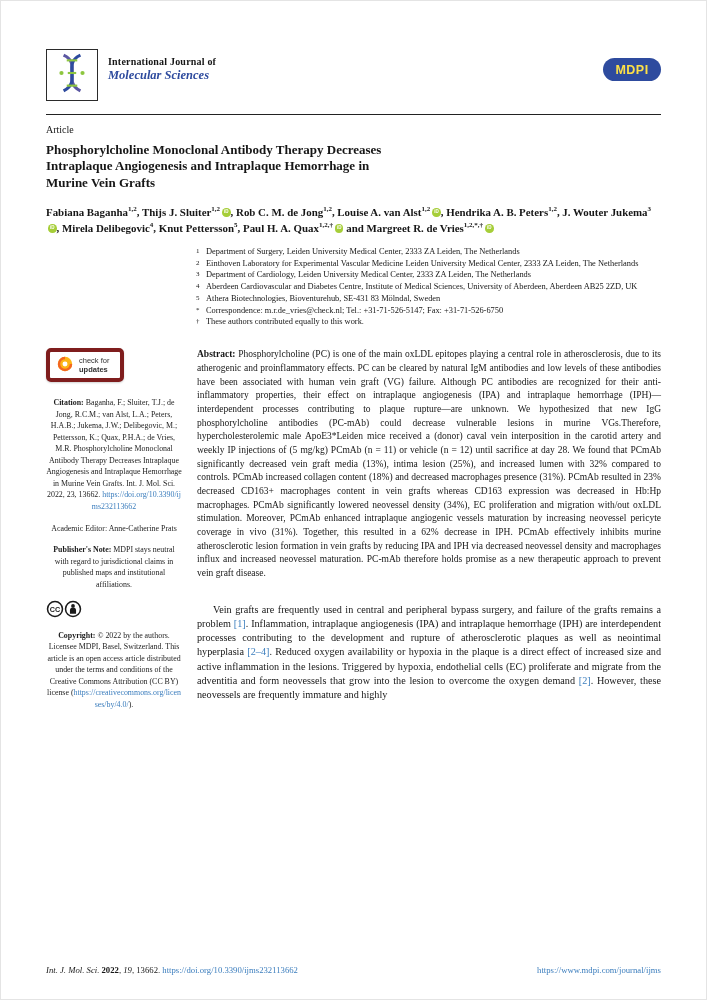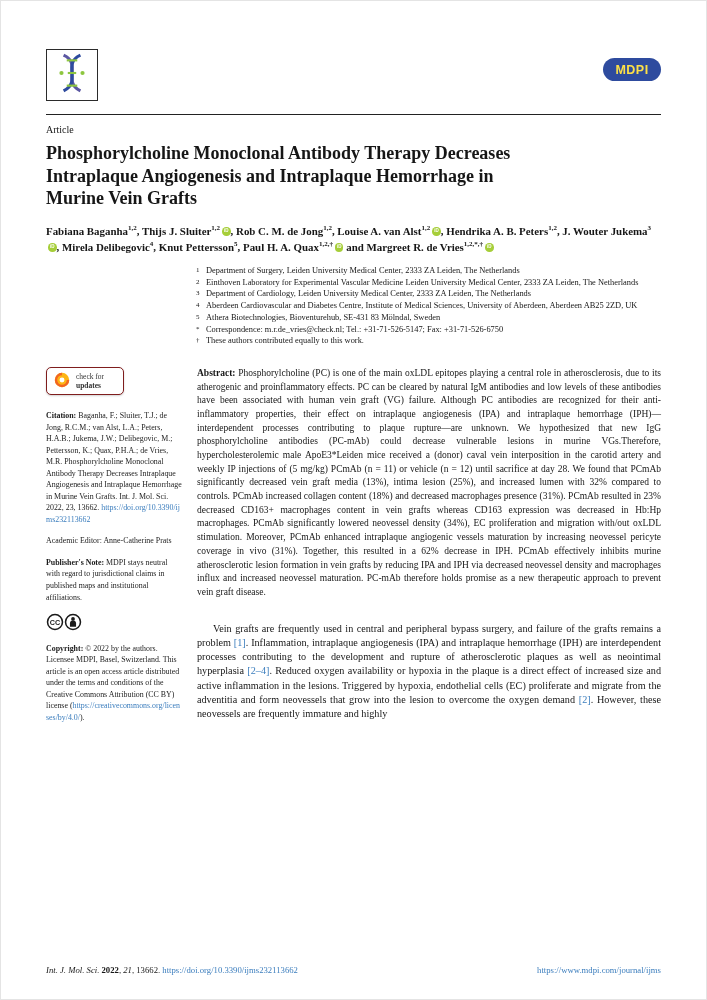--- a/index.html
+++ b/index.html
@@ -14,39 +14,39 @@
   .logo-box { width:52px; height:52px; border:1.3px solid #2b2b2b; display:flex; align-items:center; justify-content:center; background:#fff; }
   .jname { margin-top:7px; }
   .jn1 { font-size:10px; font-weight:bold; letter-spacing:.2px; }
   .jn2 { font-size:12.5px; font-weight:bold; font-style:italic; color:var(--mdpi_blue,#2e4b9e); margin-top:1px; }
   .mdpi { margin-top:9px; width:58px; height:23px; background:var(--mdpi_blue,#2e4b9e); color:#fde047; border-radius:12px;
           font-family:"Liberation Sans",sans-serif; font-weight:bold; font-size:12.5px; letter-spacing:.5px;
           display:flex; align-items:center; justify-content:center; }
   .rule { border-top:1px solid #222; margin:13px 0 9px; }
 
   .article-type { font-size:10px; margin-bottom:7px; }
-  .title { font-size:18px; line-height:1.26; font-weight:bold; margin-bottom:13px; }
+  .title { font-size:13px; line-height:1.26; font-weight:bold; margin-bottom:13px; }
   .authors { font-size:10.9px; font-weight:bold; line-height:1.5; margin-bottom:9px; }
   .asup { font-size:7px; }
   .orcid { display:inline-block; width:8.5px; height:8.5px; border-radius:50%; background:var(--orcid_green,#a6ce39);
            color:#fff; font-family:"Liberation Sans",sans-serif; font-size:4.5px; font-weight:bold; line-height:8.5px;
            text-align:center; vertical-align:3px; margin-left:2px; cursor:pointer; }
 
   .affils { margin-left:150px; font-size:8.4px; line-height:1.4; }
   .affil-row { display:flex; }
   .affil-marker { flex:none; width:10px; font-size:7px; padding-top:1px; }
   .affil-text { flex:1; }
 
   .content-row { display:flex; gap:15px; margin-top:20px; }
   .sidebar { width:136px; flex:none; font-size:7.9px; line-height:1.46; color:#1c1c1c; }
-  .side-block { margin-bottom:10px; }
+  .side-block { margin-bottom:10px;text-align:center; }
   .side-label { font-weight:bold; }
-  .badge { width:78px; border:1px solid #7f1d1d; border-radius:5px; padding:4px 7px; display:flex; align-items:center; gap:6px;
+  .badge { width:78px; border:4px solid #7f1d1d; border-radius:5px; padding:4px 7px; display:flex; align-items:center; gap:6px;
            box-shadow:0 1px 2px rgba(0,0,0,.18); margin-bottom:15px; background:#fff; cursor:pointer;
-           font-family:Liberation Serif, serif; font-size:7.5px; line-height:1.2; color:#333; }
+           font-family:Liberation Sans, sans-serif; font-size:7.5px; line-height:1.2; color:#333; }
   .badge .b2 { font-weight:bold; }
   .cc { margin:3px 0 8px; }
   .link { color:var(--link_blue,#3b7dbd); cursor:pointer; word-break:break-all; }
 
   .main { flex:1; }
   .abstract { font-size:9.5px; line-height:1.44; text-align:justify; margin-bottom:22px; }
   .keywords { font-size:9.5px; line-height:1.44; text-align:justify; margin-bottom:25px; }
   .section-heading { font-size:10.6px; font-weight:bold; margin-bottom:7px; }
   .body-text { font-size:10.2px; line-height:1.4; text-align:justify; text-indent:16px; }
   .ref { color:var(--link_blue,#3b7dbd); cursor:pointer; }
@@ -66,20 +66,24 @@
           <svg width="36" height="40" viewBox="0 0 34 38" aria-hidden="true">
             <path d="M9 2 C 27 10, 7 27, 25 36" stroke="#5b57a2" stroke-width="3" fill="none"></path>
             <path d="M25 2 C 7 10, 27 27, 9 36" stroke="#2e4b9e" stroke-width="3" fill="none"></path>
             <line x1="12" y1="7" x2="22" y2="7" stroke="#8dc63f" stroke-width="2"></line>
             <line x1="13" y1="19" x2="21" y2="19" stroke="#8dc63f" stroke-width="2"></line>
             <line x1="12" y1="31" x2="22" y2="31" stroke="#8dc63f" stroke-width="2"></line>
             <circle cx="27" cy="19" r="2" fill="#8dc63f"></circle>
             <circle cx="7" cy="19" r="2" fill="#8dc63f"></circle>
           </svg>
         </span>
+      </div>
+      <div class="jname">
+        <div class="jn1">International Journal of</div>
+        <div class="jn2">Molecular Sciences</div>
       </div>
     </div>
     <div class="mdpi">MDPI</div>
   </header>
 
   <div class="rule"></div>
 
   <div class="article-type">Article</div>
 
   <h1 class="title">
@@ -179,17 +183,17 @@
 
 
       <p class="body-text">
         
       <span>Vein grafts are frequently used in central and peripheral bypass surgery, and failure of the grafts remains a problem </span><span class="ref">[1]</span><span>. Inflammation, intraplaque angiogenesis (IPA) and intraplaque hemorrhage (IPH) are interdependent processes contributing to the development and rupture of atherosclerotic plaques as well as neointimal hyperplasia </span><span class="ref">[2–4]</span><span>. Reduced oxygen availability or hypoxia in the plaque is a direct effect of increased size and active inflammation in the lesions. Triggered by hypoxia, endothelial cells (EC) proliferate and migrate from the adventitia and form neovessels that grow into the lesion to overcome the oxygen demand </span><span class="ref">[2]</span><span>. However, these neovessels are frequently immature and highly</span></p>
 
     </main>
   </div>
 
   <footer class="footer">
-    <div class="foot-left"><i>Int. J. Mol. Sci. </i><b>2022</b><span>, </span><i>21</i><span>, 13662. </span><span class="link">https://doi.org/10.3390/ijms232113662</span></div>
+    <div class="foot-left"><i>Int. J. Mol. Sci. </i><b>2022</b><span>, </span><i>19</i><span>, 13662. </span><span class="link">https://doi.org/10.3390/ijms232113662</span></div>
     <div class="link foot-right">https://www.mdpi.com/journal/ijms</div>
   </footer>
 
 </div>
 
 </body></html>

